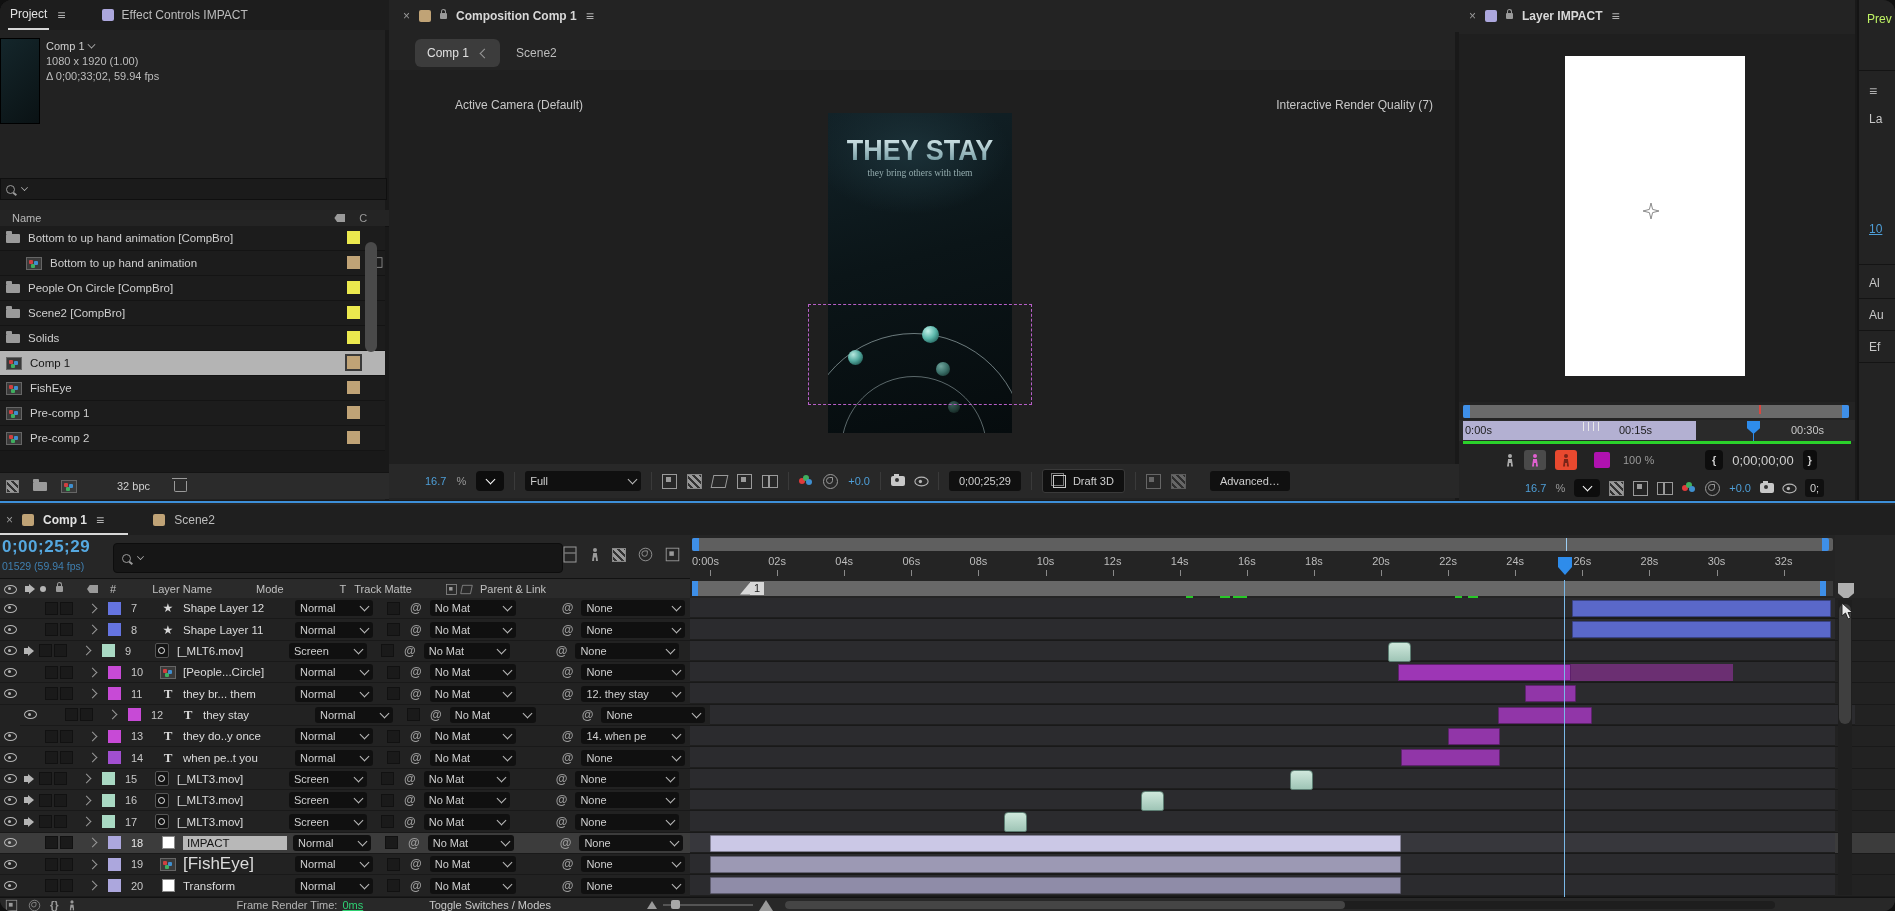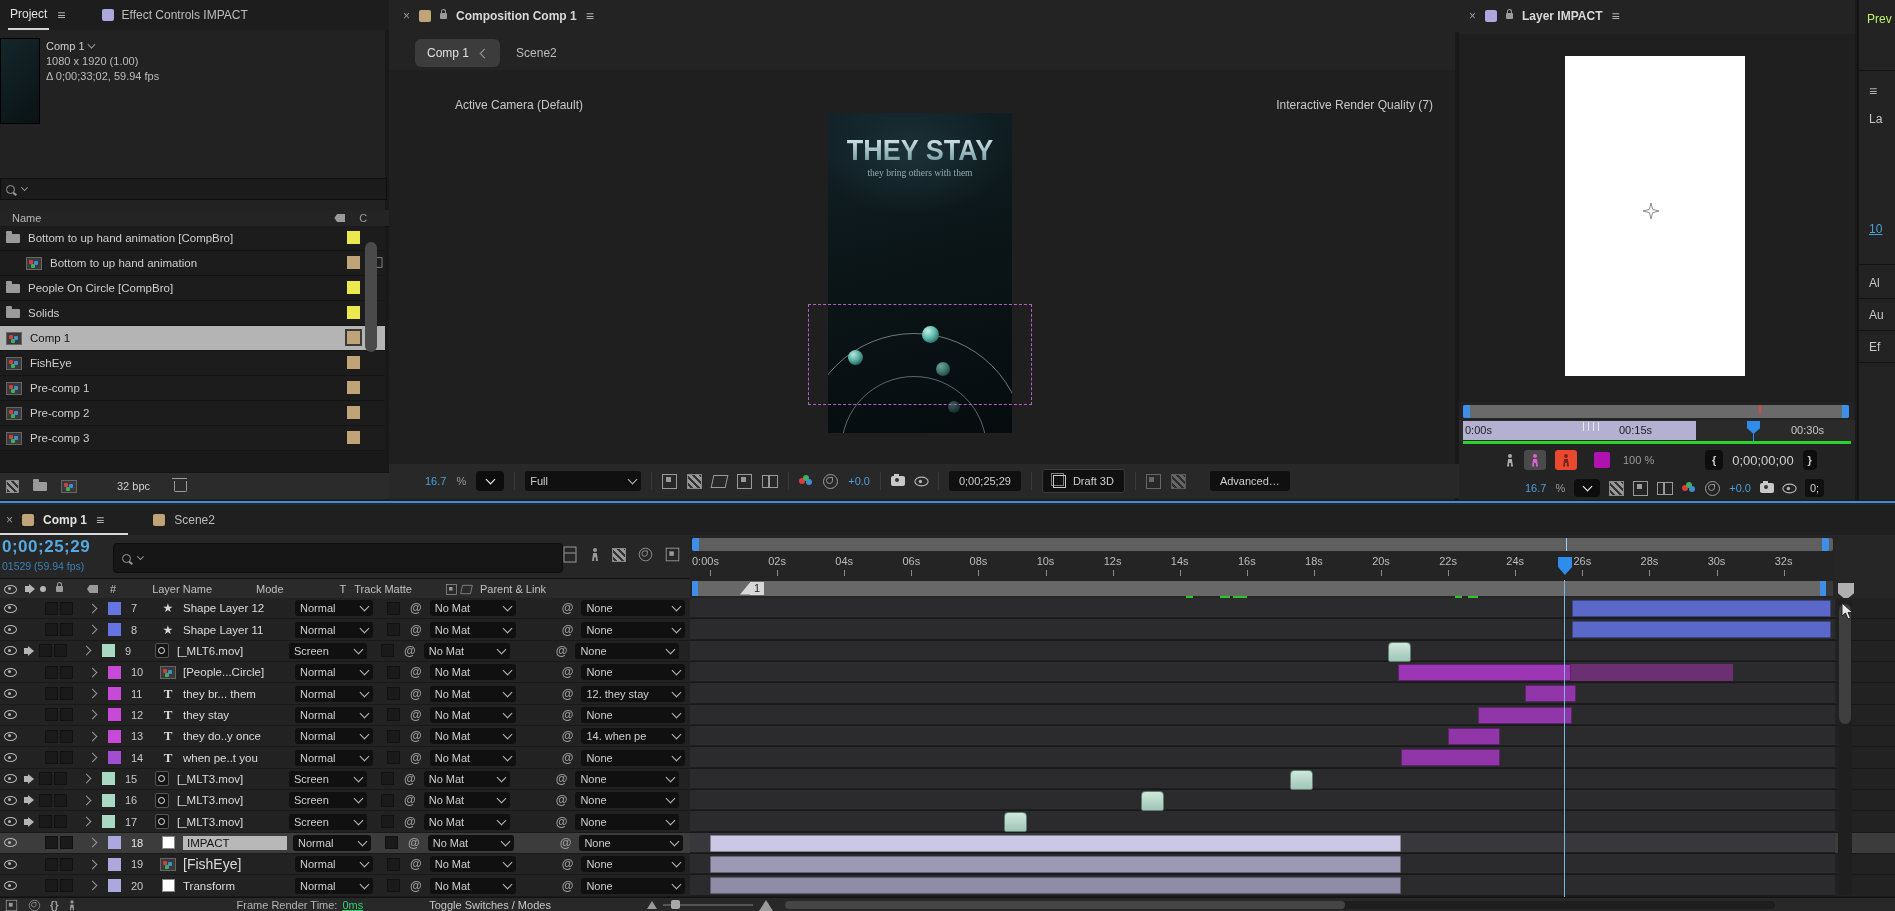--- a/index.html
+++ b/index.html
@@ -1,17 +1,17 @@
 <!DOCTYPE html>
 <html><head>
 <meta charset="utf-8">
 <style>
   html,body{margin:0;padding:0;background:#101010;}
   #app{position:relative;width:1895px;height:911px;background:#191919;overflow:hidden;
-       font-family:"Liberation Sans",sans-serif;font-size:11px;color:#c8c8c8;}
+       font-family:"Liberation Sans",sans-serif;font-size:11px;color:#c8c8c8;border-radius:12px;}
   .abs{position:absolute;}
   .r{display:flex;align-items:center;}
   .panel{background:#282828;}
   .dim{color:#9a9a9a;}
   .blue{color:#4e9fd8;}
   .hbar{color:#b0b0b0;font-size:14px;line-height:10px;}
   .tabchip{width:12px;height:12px;border-radius:2px;display:inline-block;}
   .closex{color:#9a9a9a;font-size:12px;}
   .chev{width:6px;height:6px;border-right:1.6px solid #bbb;border-bottom:1.6px solid #bbb;
         transform:rotate(45deg);display:inline-block;margin-top:-3px;}
@@ -110,20 +110,25 @@
           <span style="position: absolute; left: 347px; top: 5px; width: 13px; height: 13px; background: rgb(192, 163, 118);"></span>
           <span class="gridic" style="position: absolute; left: 368px; top: 5px; transform: scale(0.8);"></span>
         </div>
         <div class="r" style="height: 24px; border-bottom: 1px solid rgb(20, 20, 20); position: relative; background: rgb(28, 28, 28); color: rgb(207, 207, 207);">
           <span class="folder" style="margin-left: 6px;"></span>
           <span style="margin-left: 8px; font-size: 11.5px; white-space: nowrap; overflow: hidden; max-width: 270px;">People On Circle [CompBro]</span>
           <span style="position: absolute; left: 347px; top: 5px; width: 13px; height: 13px; background: rgb(236, 233, 78);"></span>
         </div>
         <div class="r" style="height: 24px; border-bottom: 1px solid rgb(20, 20, 20); position: relative; background: rgb(28, 28, 28); color: rgb(207, 207, 207);">
           <span class="folder" style="margin-left: 6px;"></span>
+          <span style="margin-left: 8px; font-size: 11.5px; white-space: nowrap; overflow: hidden; max-width: 270px;">Scene2 [CompBro]</span>
+          <span style="position: absolute; left: 347px; top: 5px; width: 13px; height: 13px; background: rgb(236, 233, 78);"></span>
+        </div>
+        <div class="r" style="height: 24px; border-bottom: 1px solid rgb(20, 20, 20); position: relative; background: rgb(28, 28, 28); color: rgb(207, 207, 207);">
+          <span class="folder" style="margin-left: 6px;"></span>
           <span style="margin-left: 8px; font-size: 11.5px; white-space: nowrap; overflow: hidden; max-width: 270px;">Solids</span>
           <span style="position: absolute; left: 347px; top: 5px; width: 13px; height: 13px; background: rgb(236, 233, 78);"></span>
         </div>
         <div class="r" style="height: 24px; border-bottom: 1px solid rgb(20, 20, 20); position: relative; background: rgb(180, 180, 180); color: rgb(20, 20, 20);">
           <span class="compicon" style="margin-left: 6px;"></span>
           <span style="margin-left: 8px; font-size: 11.5px; white-space: nowrap; overflow: hidden; max-width: 270px;">Comp 1</span>
           <span style="position: absolute; left: 347px; top: 5px; width: 13px; height: 13px; background: rgb(192, 163, 118); box-shadow: rgb(58, 58, 58) 0px 0px 0px 2px;"></span>
         </div>
         <div class="r" style="height: 24px; border-bottom: 1px solid rgb(20, 20, 20); position: relative; background: rgb(28, 28, 28); color: rgb(207, 207, 207);">
           <span class="compicon" style="margin-left: 6px;"></span>
@@ -131,25 +136,20 @@
           <span style="position: absolute; left: 347px; top: 5px; width: 13px; height: 13px; background: rgb(192, 163, 118);"></span>
         </div>
         <div class="r" style="height: 24px; border-bottom: 1px solid rgb(20, 20, 20); position: relative; background: rgb(28, 28, 28); color: rgb(207, 207, 207);">
           <span class="compicon" style="margin-left: 6px;"></span>
           <span style="margin-left: 8px; font-size: 11.5px; white-space: nowrap; overflow: hidden; max-width: 270px;">Pre-comp 1</span>
           <span style="position: absolute; left: 347px; top: 5px; width: 13px; height: 13px; background: rgb(192, 163, 118);"></span>
         </div>
         <div class="r" style="height: 24px; border-bottom: 1px solid rgb(20, 20, 20); position: relative; background: rgb(28, 28, 28); color: rgb(207, 207, 207);">
           <span class="compicon" style="margin-left: 6px;"></span>
           <span style="margin-left: 8px; font-size: 11.5px; white-space: nowrap; overflow: hidden; max-width: 270px;">Pre-comp 2</span>
-          <span style="position: absolute; left: 347px; top: 5px; width: 13px; height: 13px; background: rgb(192, 163, 118);"></span>
-        </div>
-        <div class="r" style="height: 24px; border-bottom: 1px solid rgb(20, 20, 20); position: relative; background: rgb(28, 28, 28); color: rgb(207, 207, 207);">
-          <span class="compicon" style="margin-left: 6px;"></span>
-          <span style="margin-left: 8px; font-size: 11.5px; white-space: nowrap; overflow: hidden; max-width: 270px;">Pre-comp 3</span>
           <span style="position: absolute; left: 347px; top: 5px; width: 13px; height: 13px; background: rgb(192, 163, 118);"></span>
         </div>
       </div>
     <div class="abs" style="left:365px;top:242px;width:12px;height:110px;background:#4a4a4a;border-radius:6px;"></div>
     <div class="abs r" style="left:0;top:472px;width:385px;height:26px;background:#2b2b2b;border-top:1px solid #141414;gap:14px;padding-left:6px;">
       <span class="checker" style="width:11px;height:11px;"></span>
       <span class="folder"></span>
       <span class="compicon"></span>
       <span style="color:#cfcfcf;margin-left:26px;">32 bpc</span>
       <span class="trash" style="margin-left:10px;"></span>
@@ -594,21 +594,21 @@
             <span class="pick" style="margin-left: 46px;">@</span>
             <span class="pill" style="width: 94px; margin-left: 8px;">
               <span style="white-space: nowrap; overflow: hidden; max-width: 78px;">12. they stay</span>
               <span class="chev"></span>
             </span>
           </div>
           <div style="position: absolute; left: 690px; top: 0px; width: 1145px; height: 100%; background: rgb(43, 43, 46); border-bottom: 1px solid rgb(30, 30, 30); box-sizing: border-box;">
             <span style="position: absolute; left: 835.265px; top: 2px; height: 17px; width: 50.325px; background: linear-gradient(rgb(145, 54, 168), rgb(145, 54, 168)); border: 1px solid rgba(0, 0, 0, 0.35); box-sizing: border-box; border-radius: 1px;"></span>
           </div>
         </div>
-        <div style="position: relative; height: 21.357px; border-bottom: 1px solid rgb(25, 25, 25); box-sizing: border-box;">
+        <div style="position: relative; height: 21.357px; border-bottom: 1px solid rgb(25, 25, 25); box-sizing: border-box; margin-left: 20px;">
           <div style="position: absolute; left: 0px; top: 0px; width: 690px; height: 100%; display: flex; align-items: center;">
             <span class="eye" style="margin-left: 4px;"></span>
             <span style="margin-left: 7px; width: 11px; display: inline-block;"></span>
             <span class="well" style="margin-left: 10px;"></span>
             <span class="well" style="margin-left: 2px;"></span>
             <span class="chevr" style="margin-left: 16px;"></span>
             <span style="margin-left: 12px; width: 13px; height: 13px; display: inline-block; background: rgb(199, 74, 214);"></span>
             <span style="margin-left: 10px; width: 20px; color: rgb(200, 200, 200);">12</span>
             <span style="margin-left: 8px; width: 18px; display: flex; justify-content: center;">
               <span class="ticon">T</span>
@@ -837,21 +837,21 @@
             <span class="eye" style="margin-left: 4px;"></span>
             <span style="margin-left: 7px; width: 11px; display: inline-block;"></span>
             <span class="well" style="margin-left: 10px;"></span>
             <span class="well" style="margin-left: 2px;"></span>
             <span class="chevr" style="margin-left: 16px;"></span>
             <span style="margin-left: 12px; width: 13px; height: 13px; display: inline-block; background: rgb(172, 167, 221);"></span>
             <span style="margin-left: 10px; width: 20px; color: rgb(200, 200, 200);">19</span>
             <span style="margin-left: 8px; width: 18px; display: flex; justify-content: center;">
               <span class="compicon"></span>
             </span>
-            <span style="margin-left: 6px; width: 100px; font-size: 14px; white-space: nowrap; overflow: hidden; color: rgb(220, 220, 220);">[FishEye]</span>
+            <span style="margin-left: 6px; width: 100px; font-size: 17px; white-space: nowrap; overflow: hidden; color: rgb(220, 220, 220);">[FishEye]</span>
             <span class="pill" style="margin-left: 12px; width: 68px;">
               <span>Normal</span>
               <span class="chev"></span>
             </span>
             <span class="well" style="margin-left: 14px;"></span>
             <span class=" pick" style="margin-left: 10px;">@</span>
             <span class="pill" style="width: 76px; margin-left: 8px;">
               <span>No Mat</span>
               <span class="chev"></span>
             </span>

